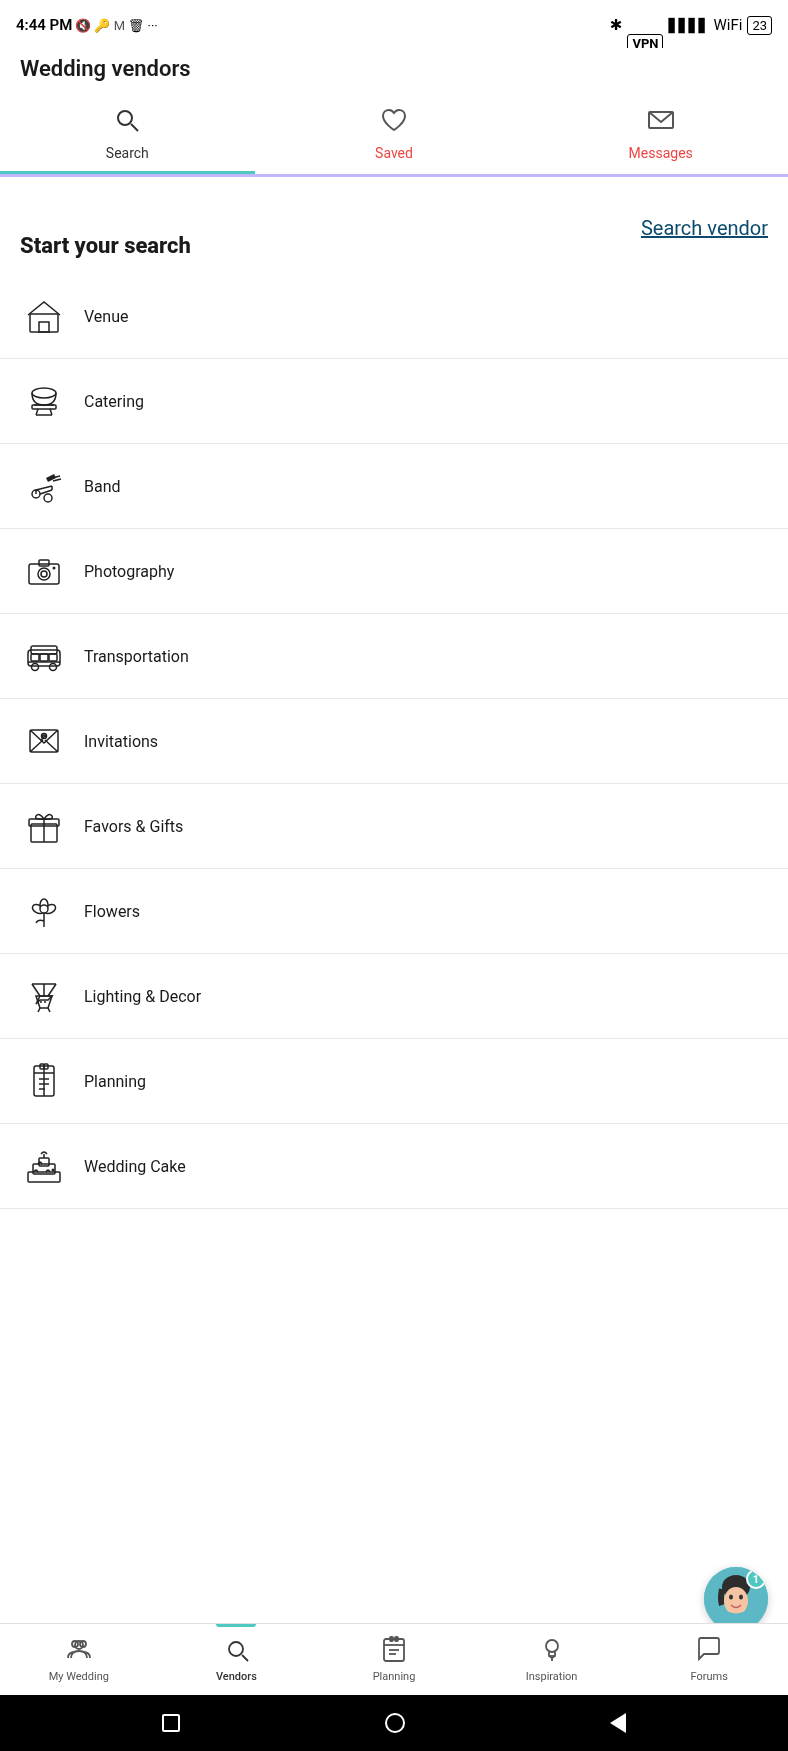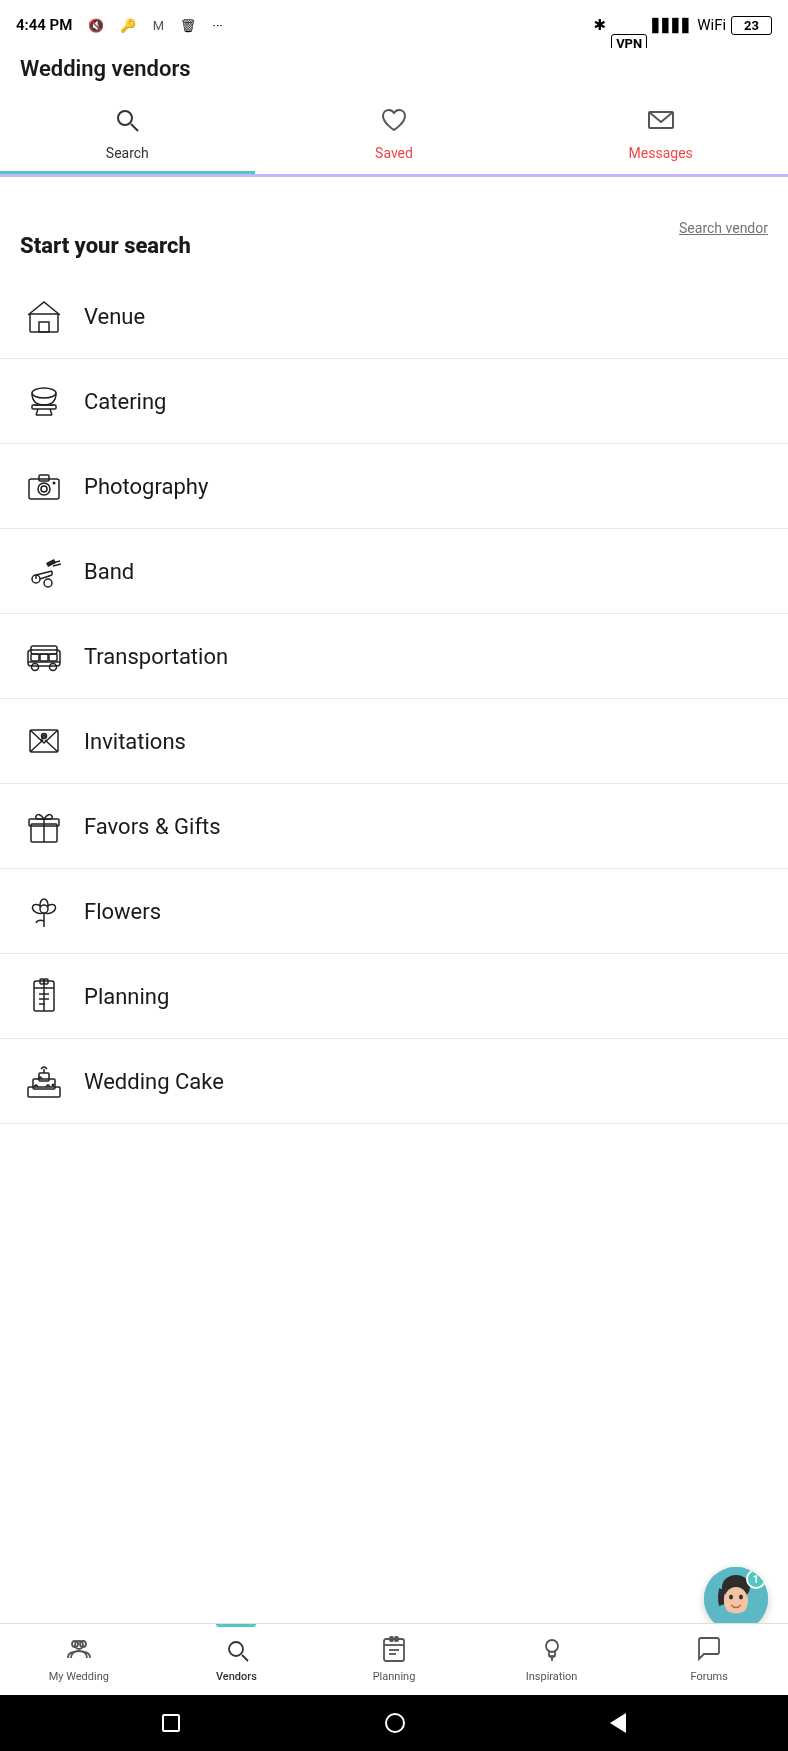--- a/index.html
+++ b/index.html
@@ -33,36 +33,36 @@
       align-items: center;
       gap: 5px;
     }
     .status-icons span {
       font-size: 13px;
       color: #000;
     }
     .battery-box {
       border: 1.5px solid #000;
       border-radius: 3px;
-      padding: 1px 12px;
+      padding: 1px 4px;
       font-size: 12px;
-      font-weight: 700;
+      font-weight: 400;
     }
     .vpn-box {
       border: 1.5px solid #000;
       border-radius: 3px;
       padding: 1px 4px;
       font-size: 10px;
       font-weight: 700;
       margin-top: 36px;
     }
     .status-left {
       display: flex;
       align-items: center;
-      gap: 16px;
+      gap: 3px;
     }
 
     
     .app-header {
       padding: 8px 20px 12px;
       background: #fff;
     }
     .app-title {
       font-size: 22px;
       font-weight: 600;
@@ -125,22 +125,22 @@
       align-items: center;
       padding: 20px 20px 16px;
     }
     .search-title {
       font-size: 22px;
       font-weight: 800;
       color: #1a1a1a;
       margin-top: 36px;
     }
     .search-vendor-link {
-      font-size: 14px;
-      color: #737373;
+      font-size: 20px;
+      color: #0c4a6e;
       text-decoration: underline;
       cursor: pointer;
     }
 
     
     .category-list {
       list-style: none;
     }
     .category-item {
       display: flex;
@@ -159,21 +159,21 @@
       flex-shrink: 0;
     }
     .cat-icon svg {
       width: 36px;
       height: 36px;
       stroke: #222;
       stroke-width: 1.5;
       fill: none;
     }
     .cat-label {
-      font-size: 22px;
+      font-size: 16px;
       color: #1a1a1a;
     }
 
     
     .chat-bubble {
       position: fixed;
       bottom: 120px;
       right: 20px;
       width: 64px;
       height: 64px;
@@ -371,50 +371,50 @@
           <line x1="24" y1="26" x2="26" y2="32"></line>
           <line x1="10" y1="32" x2="26" y2="32"></line>
         </svg>
       </div>
       <span class="cat-label">Catering</span>
     </li>
 
     <li class="category-item">
       <div class="cat-icon">
         <svg viewBox="0 0 36 36">
-          <rect x="3" y="11" width="30" height="20" rx="2"></rect>
-          <circle cx="18" cy="21" r="6"></circle>
-          <circle cx="18" cy="21" r="3"></circle>
-          <rect x="13" y="7" width="10" height="6" rx="1"></rect>
-          <circle cx="28" cy="15" r="1.5" fill="#222" stroke="none"></circle>
-        </svg>
-      </div>
-      <span class="cat-label">Photography</span>
-    </li>
-
-    <li class="category-item">
-      <div class="cat-icon">
-        <svg viewBox="0 0 36 36">
           <circle cx="10" cy="26" r="4"></circle>
           <circle cx="22" cy="30" r="4"></circle>
           <line x1="14" y1="26" x2="26" y2="22"></line>
           <line x1="10" y1="22" x2="26" y2="18"></line>
           <line x1="10" y1="22" x2="10" y2="26"></line>
           <line x1="26" y1="18" x2="26" y2="22"></line>
           <path d="M20 10 Q24 8 28 6 L30 10 Q26 12 22 14 Z" fill="#222" stroke="none"></path>
           <line x1="26" y1="10" x2="34" y2="8"></line>
           <line x1="27" y1="13" x2="35" y2="11"></line>
         </svg>
       </div>
       <span class="cat-label">Band</span>
     </li>
 
     <li class="category-item">
       <div class="cat-icon">
         <svg viewBox="0 0 36 36">
+          <rect x="3" y="11" width="30" height="20" rx="2"></rect>
+          <circle cx="18" cy="21" r="6"></circle>
+          <circle cx="18" cy="21" r="3"></circle>
+          <rect x="13" y="7" width="10" height="6" rx="1"></rect>
+          <circle cx="28" cy="15" r="1.5" fill="#222" stroke="none"></circle>
+        </svg>
+      </div>
+      <span class="cat-label">Photography</span>
+    </li>
+
+    <li class="category-item">
+      <div class="cat-icon">
+        <svg viewBox="0 0 36 36">
           <rect x="2" y="12" width="32" height="16" rx="3"></rect>
           <rect x="5" y="8" width="26" height="8" rx="2"></rect>
           <circle cx="9" cy="29" r="3.5"></circle>
           <circle cx="27" cy="29" r="3.5"></circle>
           <rect x="5" y="16" width="8" height="7" rx="1"></rect>
           <rect x="14" y="16" width="8" height="7" rx="1"></rect>
           <rect x="23" y="16" width="8" height="7" rx="1"></rect>
           <line x1="2" y1="24" x2="34" y2="24"></line>
         </svg>
       </div>
@@ -456,20 +456,36 @@
           <ellipse cx="24" cy="16" rx="4" ry="6" transform="rotate(60 24 16)"></ellipse>
           <ellipse cx="12" cy="16" rx="4" ry="6" transform="rotate(-60 12 16)"></ellipse>
           <circle cx="18" cy="16" r="4" fill="#fff" stroke="#222"></circle>
           <line x1="18" y1="20" x2="18" y2="34"></line>
           <path d="M18 28 Q12 26 10 30" fill="none"></path>
         </svg>
       </div>
       <span class="cat-label">Flowers</span>
     </li>
 
+    <li class="category-item">
+      <div class="cat-icon">
+        <svg viewBox="0 0 36 36">
+          <line x1="6" y1="6" x2="30" y2="6"></line>
+          <line x1="6" y1="6" x2="14" y2="18"></line>
+          <line x1="30" y1="6" x2="22" y2="18"></line>
+          <line x1="18" y1="6" x2="18" y2="18"></line>
+          <polygon points="10,18 26,18 22,30 14,30" fill="none" stroke="#222"></polygon>
+          <line x1="14" y1="30" x2="12" y2="34"></line>
+          <line x1="22" y1="30" x2="24" y2="34"></line>
+          <path d="M14 24 L22 24" stroke-dasharray="2,2"></path>
+          <polygon points="14,18 10,26 14,22 22,22 26,18" fill="none" stroke="#222"></polygon>
+        </svg>
+      </div>
+      <span class="cat-label">Lighting &amp; Decor</span>
+    </li>
 
     <li class="category-item">
       <div class="cat-icon">
         <svg viewBox="0 0 36 36">
           <rect x="8" y="3" width="20" height="30" rx="2"></rect>
           <line x1="8" y1="10" x2="28" y2="10"></line>
           <line x1="13" y1="16" x2="23" y2="16"></line>
           <line x1="13" y1="21" x2="23" y2="21"></line>
           <line x1="13" y1="26" x2="19" y2="26"></line>
           <rect x="14" y="1" width="4" height="5" rx="1"></rect>

